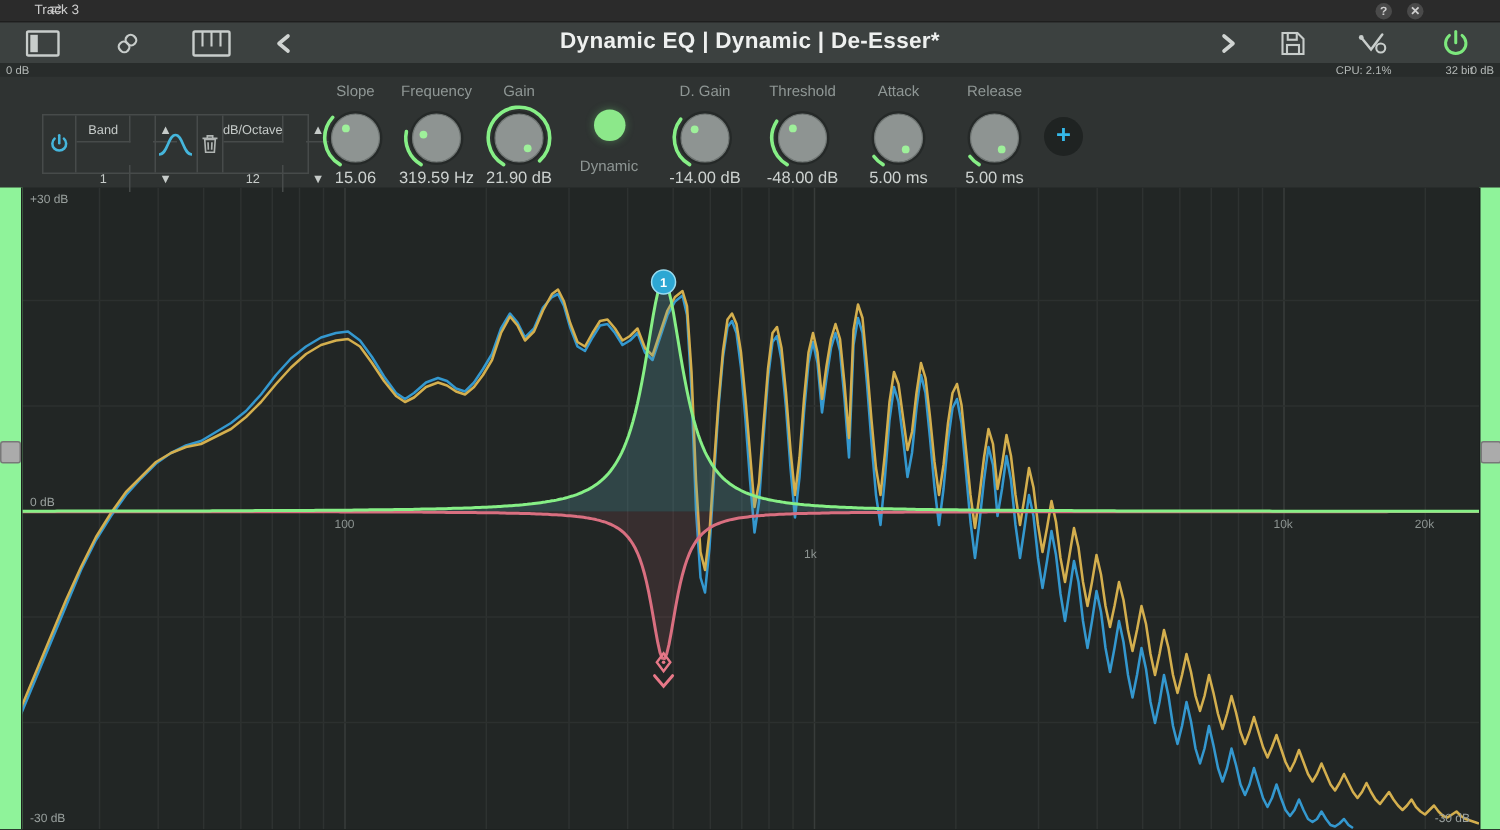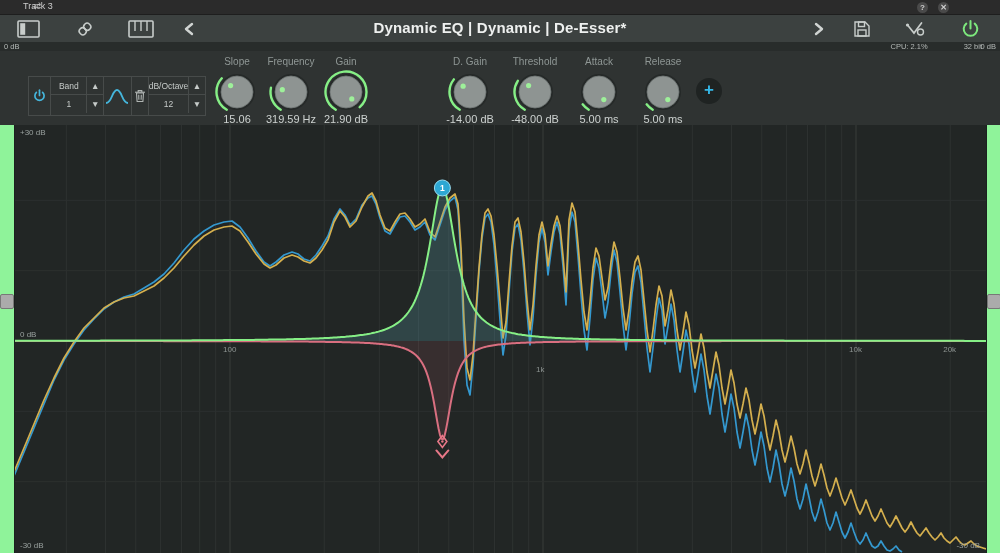--- a/index.html
+++ b/index.html
@@ -27,21 +27,21 @@
   .strip .cpu{position:absolute;left:0;right:0;top:0;text-align:right;font-size:7.5px;color:#b4b9b7;}
   .strip .cpu span{margin:0 18px;}
   
   .panel{position:absolute;left:0;top:51px;width:1000px;height:74px;background:#2f3332;}
   .cluster{position:absolute;left:28px;top:25px;width:176px;height:38px;
            border:1px solid #474b4a;display:flex;background:#2f3332;}
   .cl-cell{display:flex;align-items:center;justify-content:center;}
   .cl-power{width:22px;border-right:1px solid #474b4a;}
   .cl-bell{width:27px;border-right:1px solid #474b4a;}
   .cl-trash{width:17px;border-right:1px solid #474b4a;}
-  .cl-table{display:grid;grid-template-rows:18px 18px;border-right:1px solid #474b4a;}
+  .cl-table{display:grid;grid-template-rows:18px 18px;border-right:1px solid #474b4a;gap:15px;}
   .cl-table.band{width:52px;grid-template-columns:36px 16px;}
   .cl-table.oct{width:56px;grid-template-columns:40px 16px;border-right:none;}
   .cl-table>div{display:flex;align-items:center;justify-content:center;
            border-bottom:1px solid #474b4a;border-right:1px solid #474b4a;
            font-size:8.5px;color:#c6cbc9;}
   .cl-table>div:nth-child(2n){border-right:none;}
   .cl-table>div:nth-child(3),.cl-table>div:nth-child(4){border-bottom:none;}
   .cl-arrow{font-size:6px;color:#a9aeac;cursor:pointer;}
   
   .knob{position:absolute;top:5px;width:70px;display:flex;flex-direction:column;
@@ -243,20 +243,24 @@
           <svg width="46" height="46" viewBox="0 0 46 46">
             <circle cx="23" cy="23" r="18" fill="#252928"></circle>
             <circle cx="23" cy="23" r="16" fill="#8e9492" stroke="#6f7573" stroke-width="0.8"></circle>
             <path d="M12.75,40.75 A20.5,20.5 0 0 1 6.63,35.34" stroke="#86ef86" stroke-width="2.4" fill="none" stroke-linecap="round"></path>
             <circle cx="27.8" cy="30.6" r="2.6" fill="#9ef09a"></circle>
           </svg>
           <div class="k-value">5.00 ms</div>
         </div>
       </div>
 
+    <div class="dynamic-box">
+      <div class="dyn-led"></div>
+      <div class="dyn-label">Dynamic</div>
+    </div>
 
     <div class="add-btn">+</div>
   </div>
 
   <svg id="graph-svg" width="972" height="428" viewBox="14 125 972 428">
       <line x1="66.33895272725434" y1="125" x2="66.33895272725434" y2="553" stroke="#2e3231" stroke-width="1"></line>
       <line x1="105.44477728565224" y1="125" x2="105.44477728565224" y2="553" stroke="#2e3231" stroke-width="1"></line>
       <line x1="135.7776113571739" y1="125" x2="135.7776113571739" y2="553" stroke="#2e3231" stroke-width="1"></line>
       <line x1="160.56134137008047" y1="125" x2="160.56134137008047" y2="553" stroke="#2e3231" stroke-width="1"></line>
       <line x1="181.51568652446238" y1="125" x2="181.51568652446238" y2="553" stroke="#2e3231" stroke-width="1"></line>

